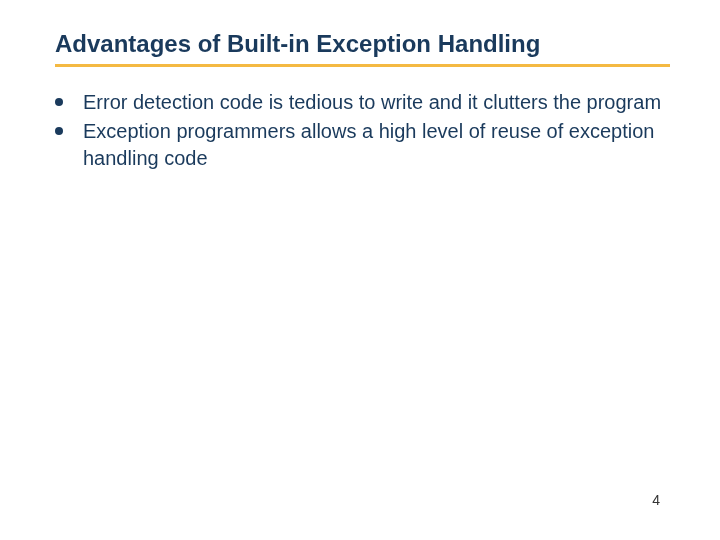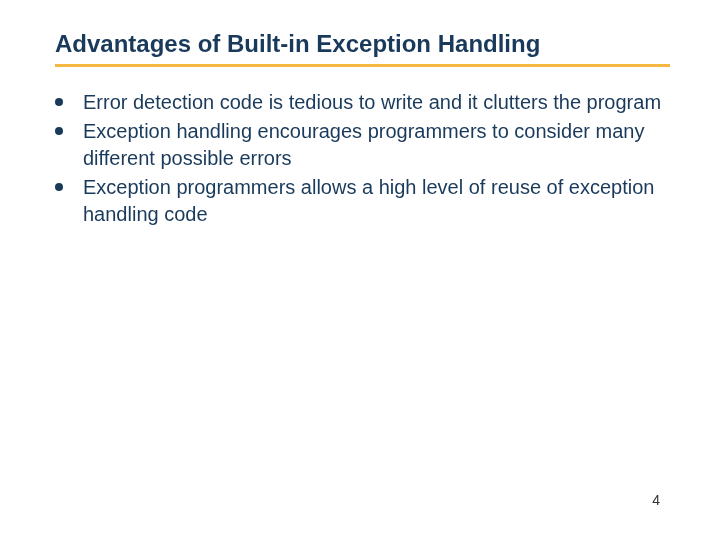--- a/index.html
+++ b/index.html
@@ -74,22 +74,18 @@
   <h1 class="title">Advantages of Built-in Exception Handling</h1>
   <div class="divider"></div>
   <div class="content">
     <ul class="bullet-list">
       <li class="bullet-item">
         <span class="bullet-marker"></span>
         <span class="bullet-text">Error detection code is tedious to write and it clutters the program</span>
       </li>
       <li class="bullet-item">
         <span class="bullet-marker"></span>
-        <span class="bullet-text">Exception handling encourages programmers to consider many different possible errors</span>
-      </li>
-      <li class="bullet-item">
-        <span class="bullet-marker"></span>
         <span class="bullet-text">Exception programmers allows a high level of reuse of exception handling code</span>
       </li>
     </ul>
   </div>
   <div class="page-number">4</div>
 </div>
 
 </body></html>

